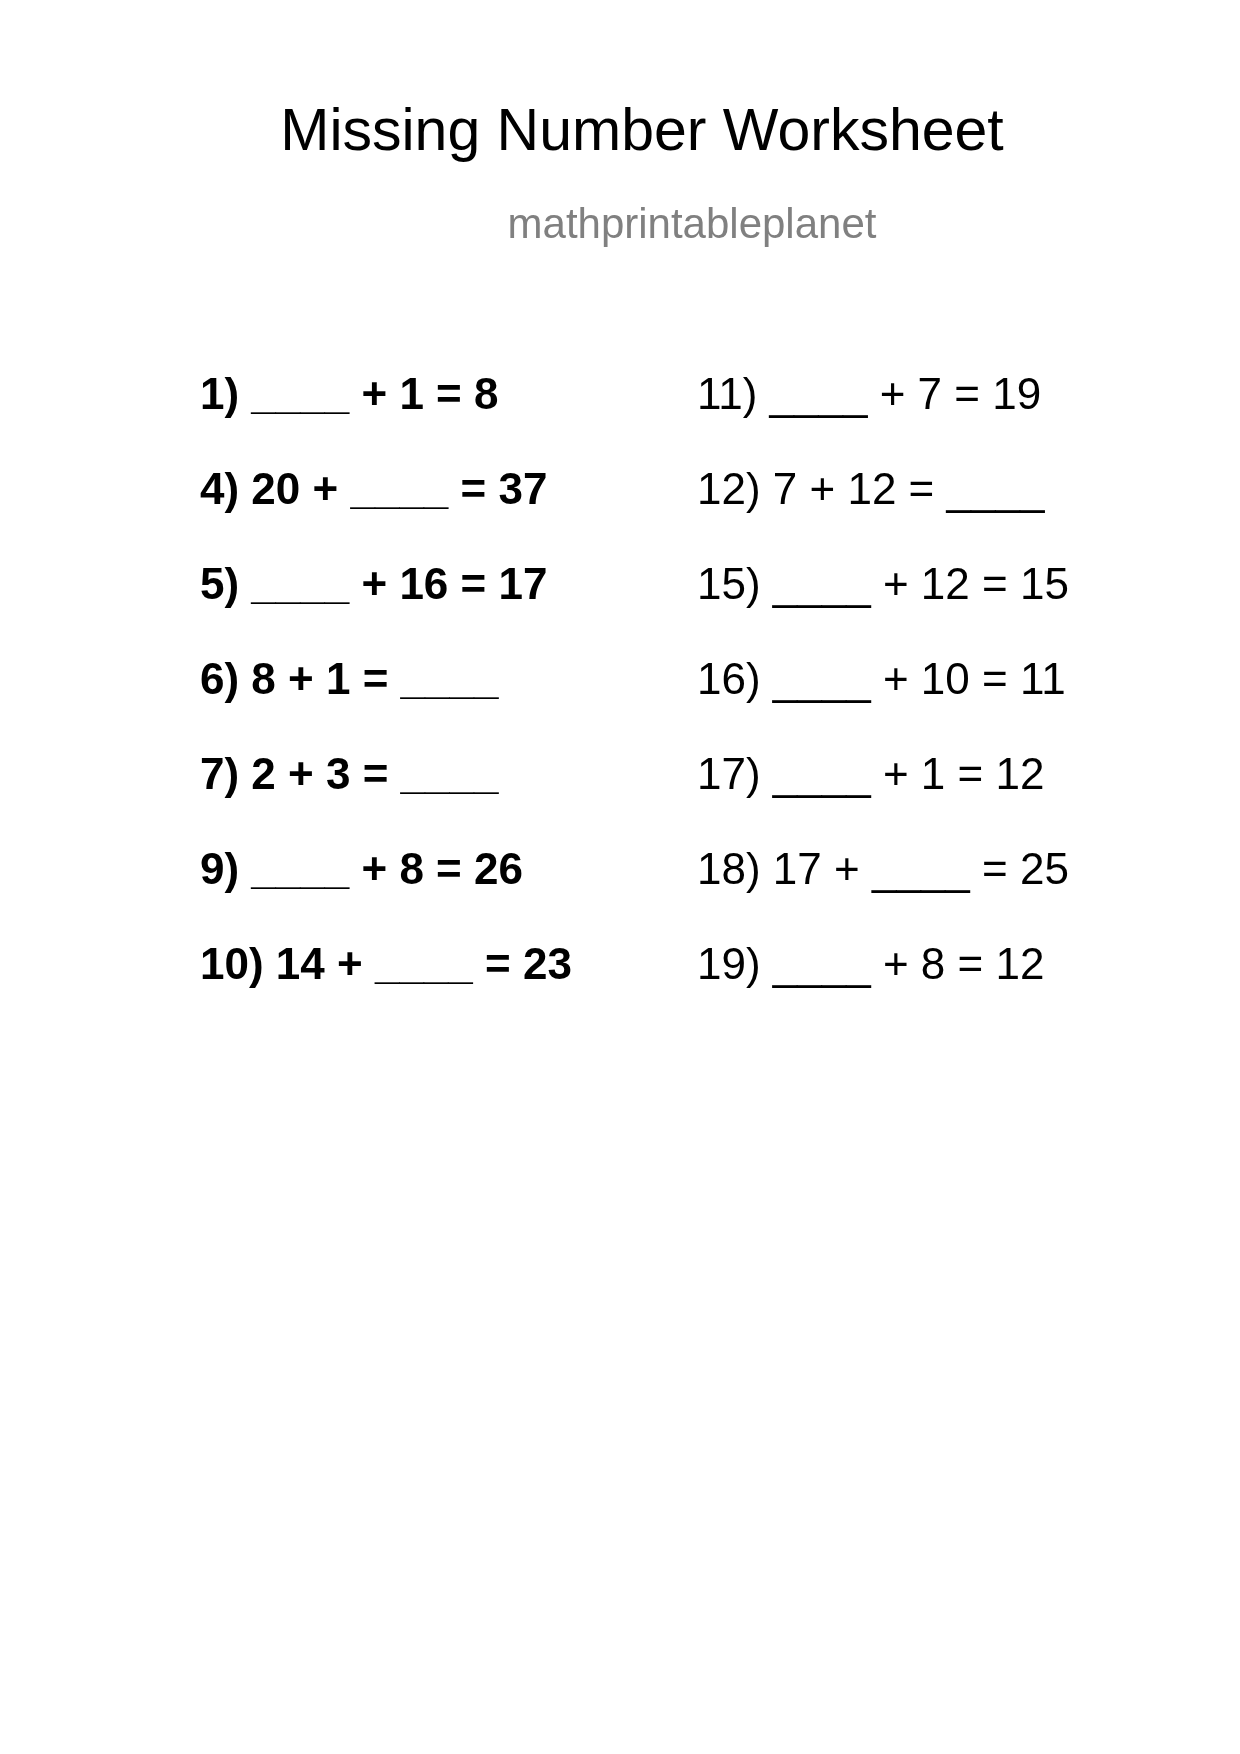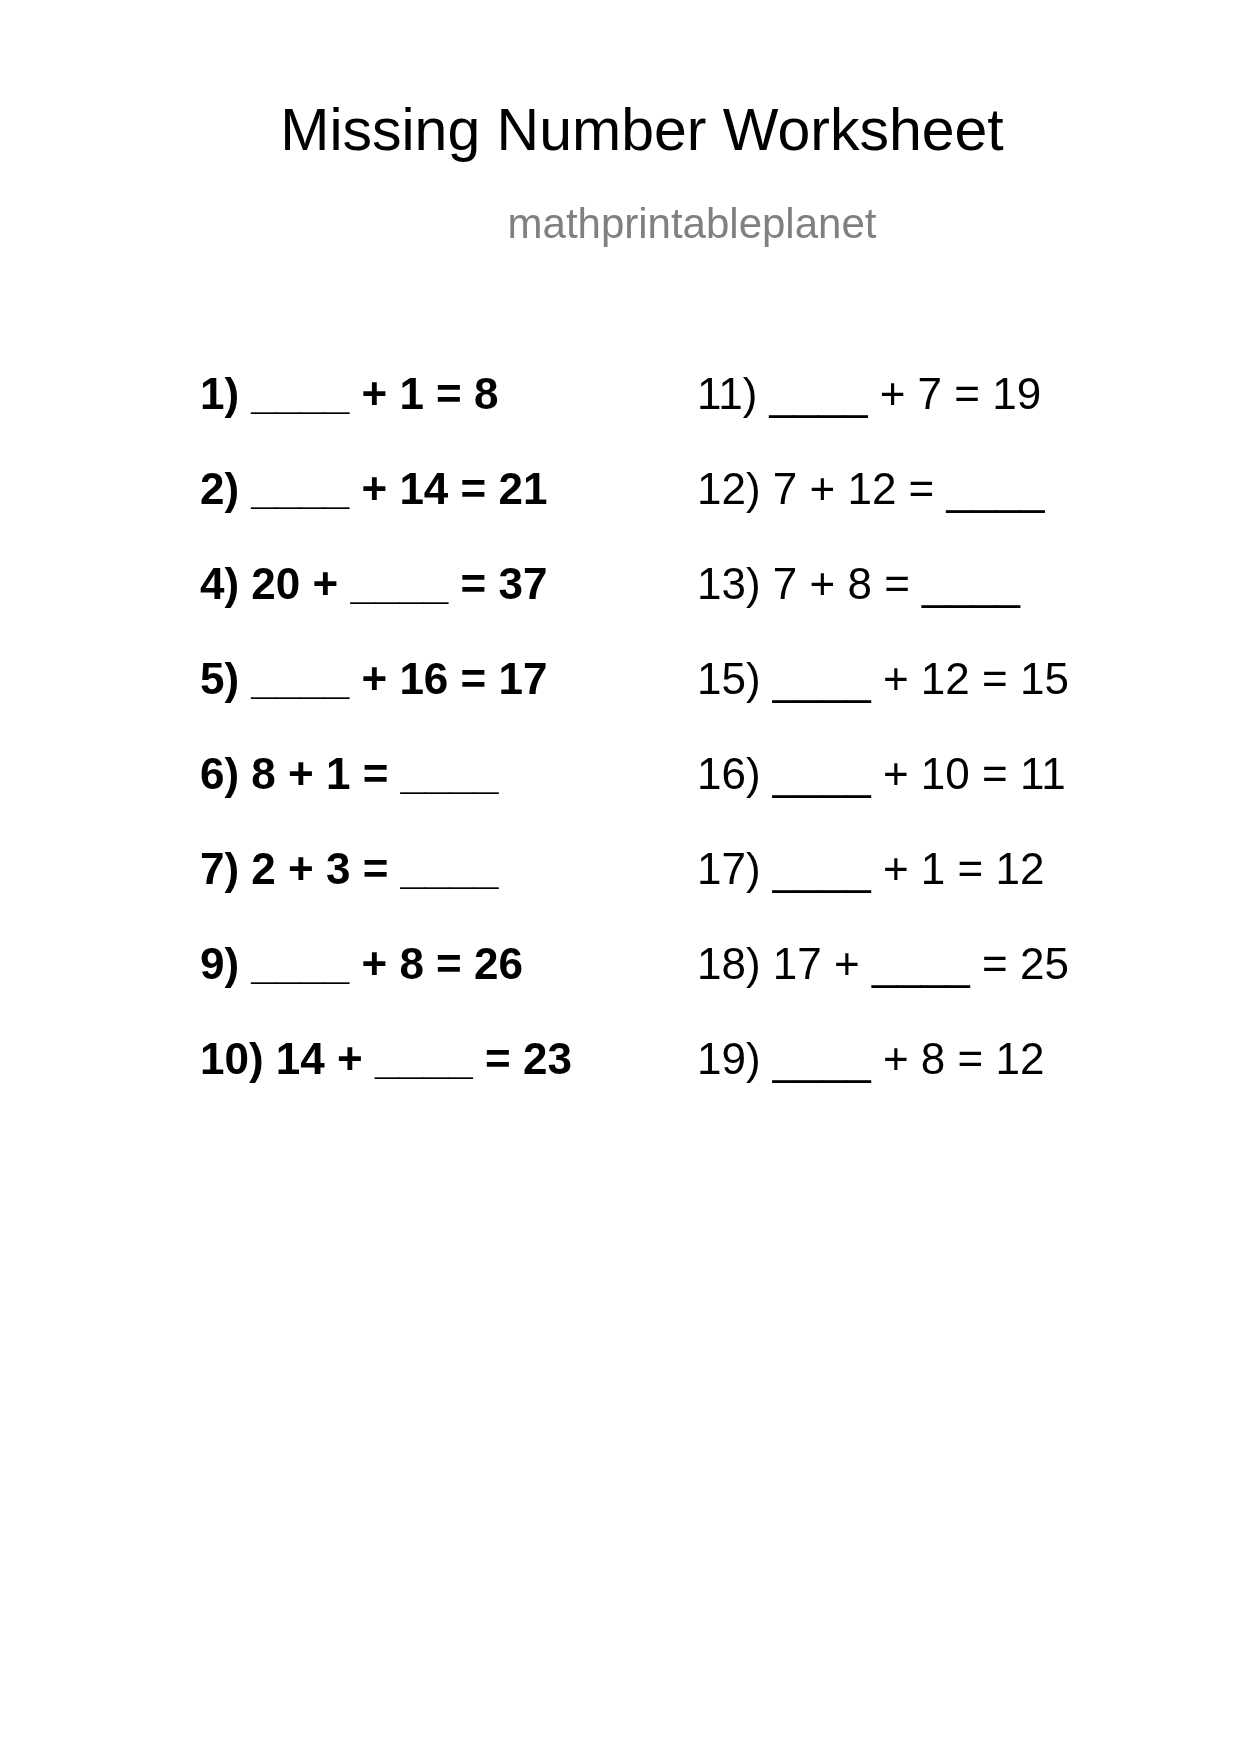--- a/index.html
+++ b/index.html
@@ -55,31 +55,29 @@
     }
   </style>
 </head>
 <body>
 
 <h1 class="title">Missing Number Worksheet</h1>
 <div class="subtitle">mathprintableplanet</div>
 
 <div class="column left">
   <div class="problem">1) ____ + 1 = 8</div>
-  <div class="problem">2) ____ + 14 = 21</div>
   <div class="problem">4) 20 + ____ = 37</div>
   <div class="problem">5) ____ + 16 = 17</div>
   <div class="problem">6) 8 + 1 = ____</div>
   <div class="problem">7) 2 + 3 = ____</div>
   <div class="problem">9) ____ + 8 = 26</div>
   <div class="problem">10) 14 + ____ = 23</div>
 </div>
 
 <div class="column right">
   <div class="problem">11) ____ + 7 = 19</div>
   <div class="problem">12) 7 + 12 = ____</div>
-  <div class="problem">13) 7 + 8 = ____</div>
   <div class="problem">15) ____ + 12 = 15</div>
   <div class="problem">16) ____ + 10 = 11</div>
   <div class="problem">17) ____ + 1 = 12</div>
   <div class="problem">18) 17 + ____ = 25</div>
   <div class="problem">19) ____ + 8 = 12</div>
 </div>
 
 </body></html>

